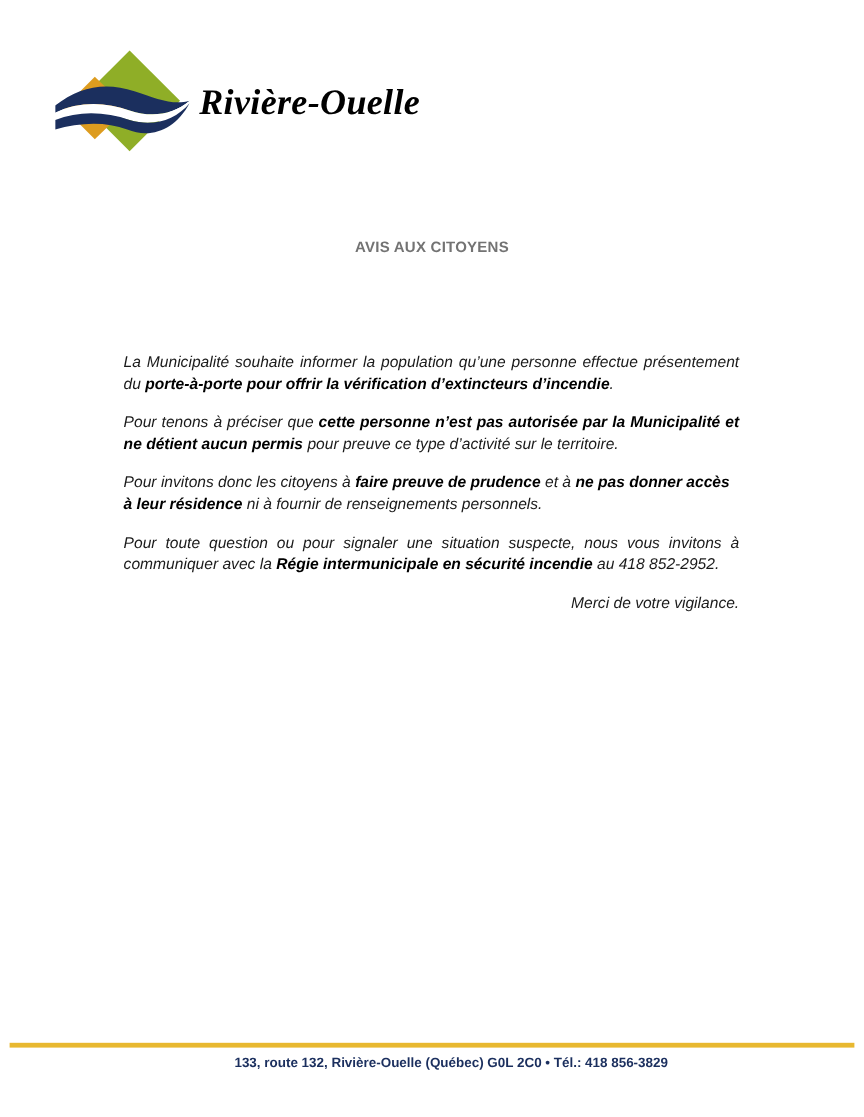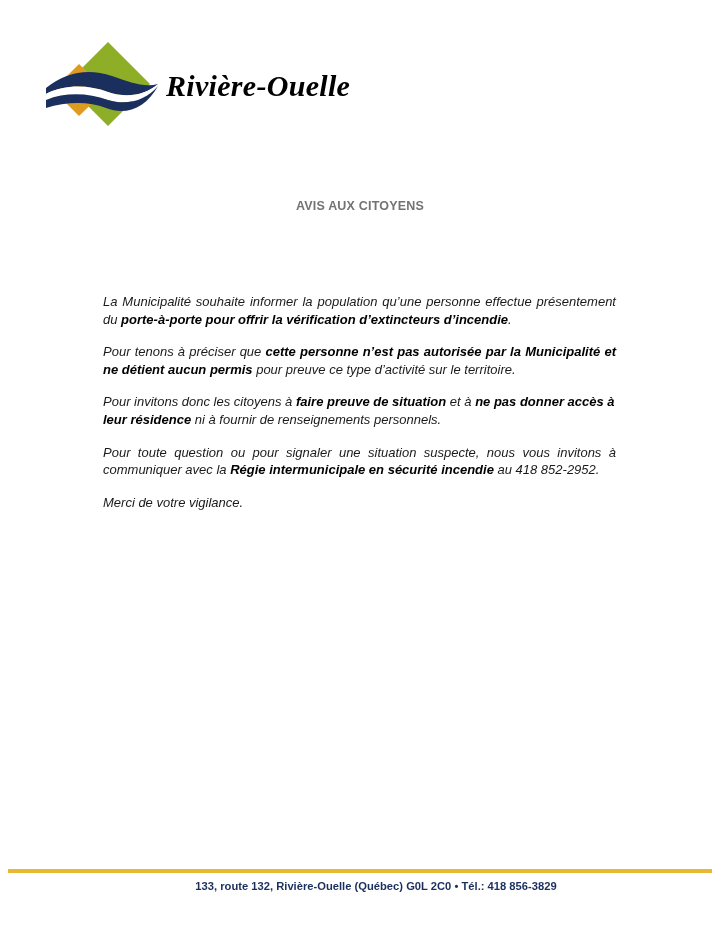--- a/index.html
+++ b/index.html
@@ -142,23 +142,23 @@
       </svg>
     </div>
     <div class="wordmark">Rivière-Ouelle</div>
   </div>
 
   <div class="doc-title">AVIS AUX CITOYENS</div>
 
   <div class="body-text">
     <p class="para"><span>La Municipalité souhaite informer la population qu’une personne effectue présentement du </span><b>porte-à-porte pour offrir la vérification d’extincteurs d’incendie</b><span>.</span></p>
     <p class="para"><span>Pour tenons à préciser que </span><b>cette personne n’est pas autorisée par la Municipalité et ne détient aucun permis</b><span> pour preuve ce type d’activité sur le territoire.</span></p>
-    <p class="para left" style="text-align: left;"><span>Pour invitons donc les citoyens à </span><b>faire preuve de situation</b><span> et à </span><b>ne pas donner accès à leur résidence</b><span> ni à fournir de renseignements personnels.</span></p>
+    <p class="para left" style="text-align: left;"><span>Pour invitons donc les citoyens à </span><b>faire preuve de prudence</b><span> et à </span><b>ne pas donner accès à leur résidence</b><span> ni à fournir de renseignements personnels.</span></p>
     <p class="para"><span>Pour toute question ou pour signaler une situation suspecte, nous vous invitons à communiquer avec la </span><b>Régie intermunicipale en sécurité incendie</b><span> au 418 852-2952.</span></p>
-    <p class="para left last" style="text-align: left;"><span>Merci de votre vigilance.</span></p>
+    <p class="para left last" style="text-align: right;"><span>Merci de votre vigilance.</span></p>
   </div>
 
   <div class="footer-rule"></div>
   <div class="footer">
     <span class="footer-line">133, route 132, Rivière-Ouelle (Québec) G0L 2C0 • Tél.: 418 856-3829</span>
   </div>
 
 </div>
 
 </body></html>

